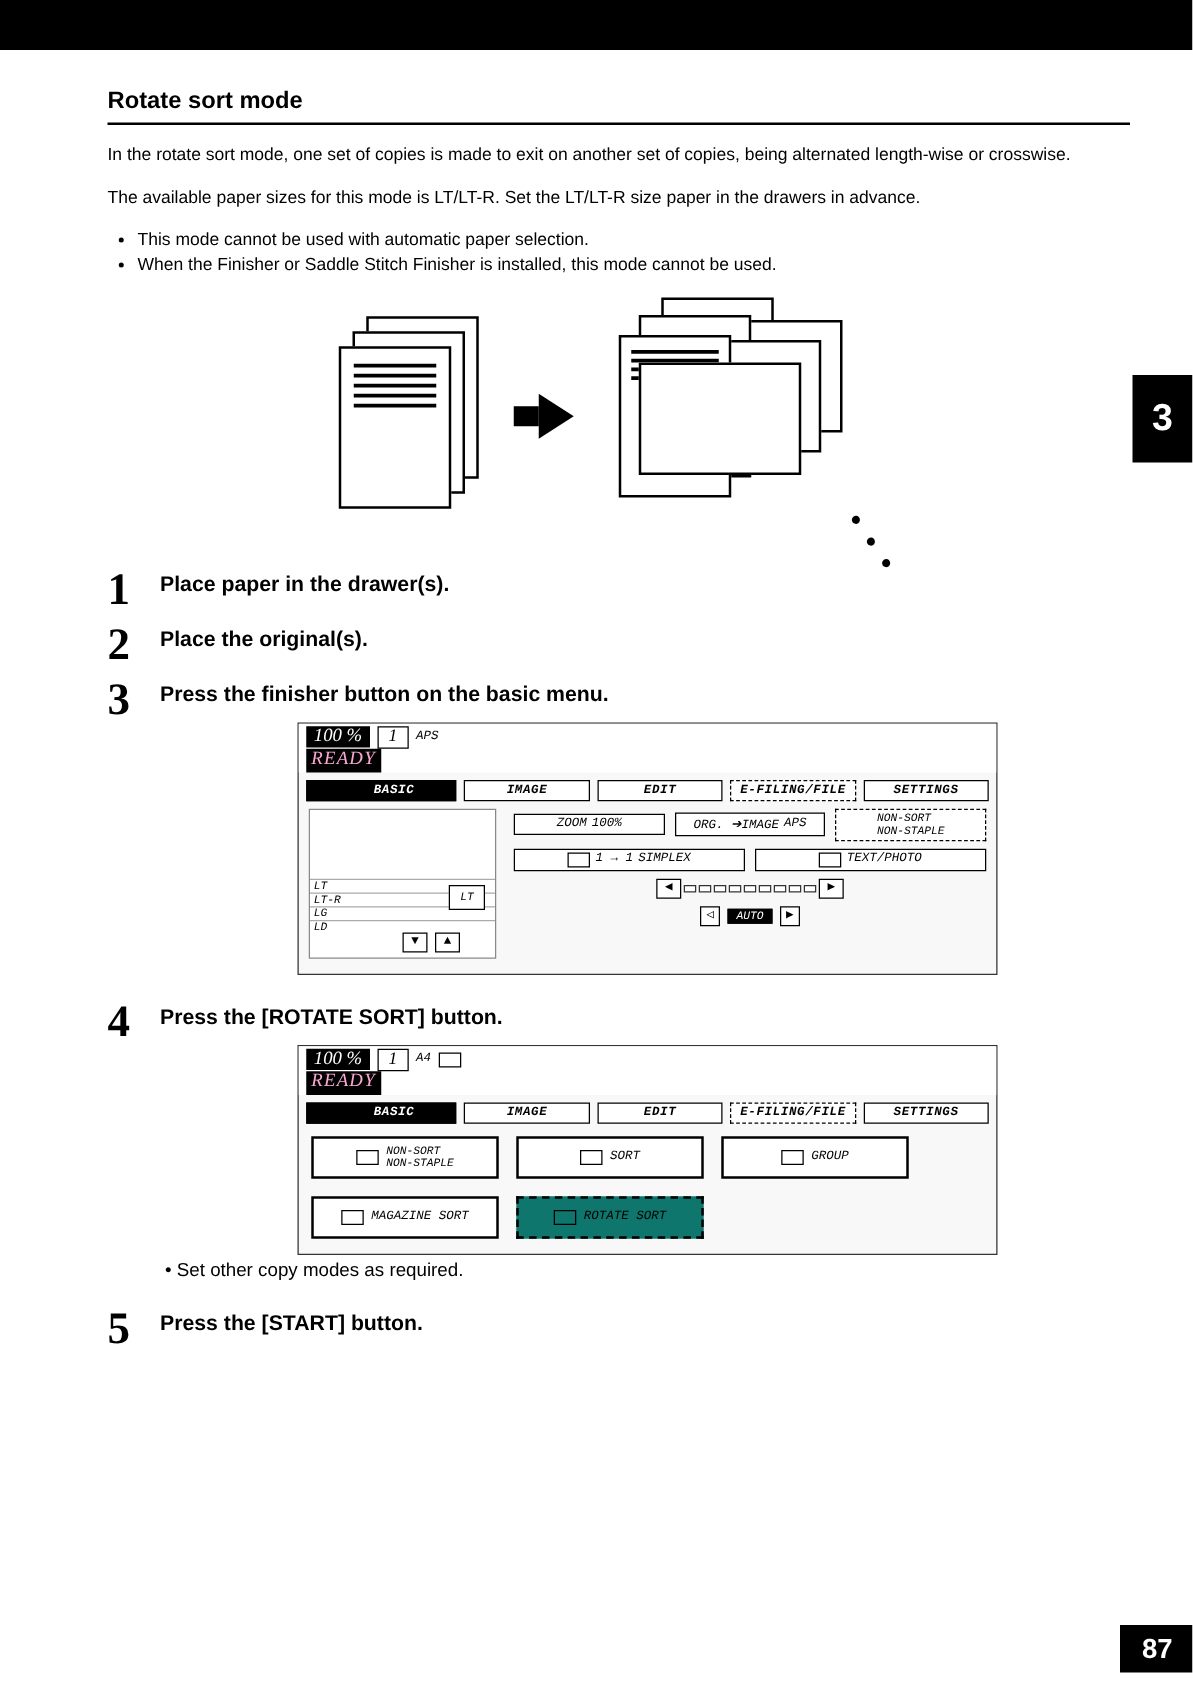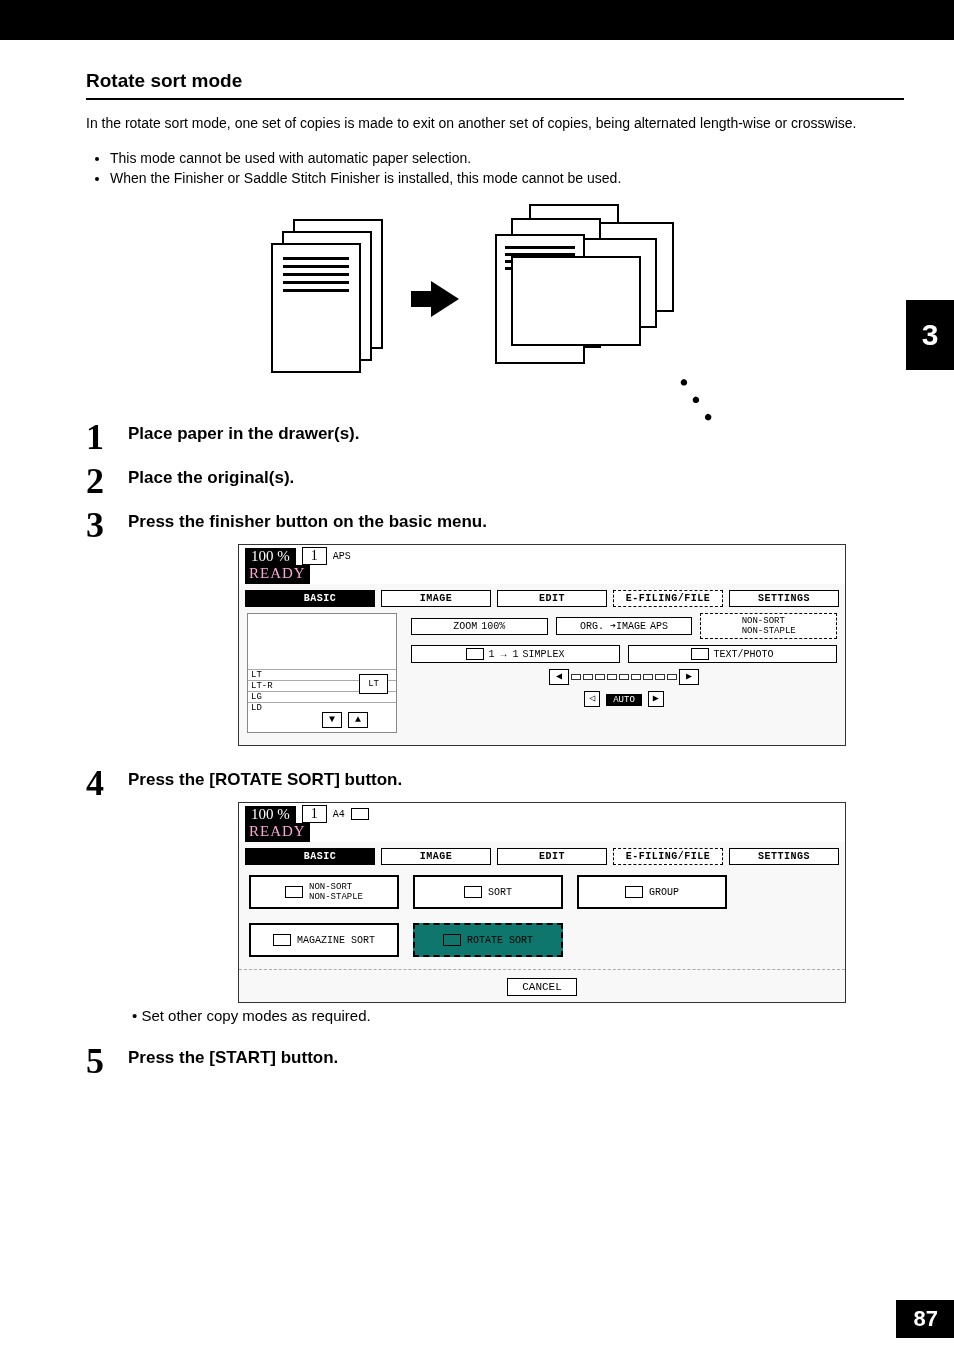--- a/index.html
+++ b/index.html
@@ -120,25 +120,26 @@
     font-weight: bold;
   }
   .step-note {
     font-size: 15px;
     margin-top: 4px;
     margin-left: 4px;
   }
   .panel {
     border: 1px solid #333;
     background: #f8f8f8;
-    width: 608px;
+    width: 560px;
     margin: 12px 0 0 110px;
     font-family: "Courier New", monospace;
     font-size: 10px;
     padding-bottom: 6px;
+    font-style: italic;
   }
   .panel-header {
     background: #fff;
     border-bottom: 0;
     padding: 2px 6px 0 6px;
   }
   .ph-row1 { display:flex; gap:6px; align-items:center; }
   .pct-box { background:#000; color:#fff; padding:0 6px; font-family: Georgia, serif; font-size:15px; }
   .qty-box { border:1px solid #000; background:#fff; padding:0 8px; font-size:14px; font-family: Georgia, serif;}
   .ready { font-family: Georgia, serif; font-size:15px; letter-spacing:1px; background:#000; color:#f9a8d4; display:inline-block; padding:0 4px 2px 4px;}
@@ -193,20 +194,21 @@
 <div class="topbar"></div>
 
 <div class="side-tab">3</div>
 <div class="page-number">87</div>
 
 <div class="page">
 
   <h2 class="section-heading">Rotate sort mode</h2>
 
   <p class="body-text">In the rotate sort mode, one set of copies is made to exit on another set of copies, being alternated length-wise or crosswise.</p>
+  <p class="body-text">The available paper sizes for this mode is LT/LT-R. Set the LT/LT-R size paper in the drawers in advance.</p>
 
   <ul class="notes">
     <li>This mode cannot be used with automatic paper selection.</li>
     <li>When the Finisher or Saddle Stitch Finisher is installed, this mode cannot be used.</li>
   </ul>
 
   <div class="diagram-stack">
     <div class="paper-stack">
       <div class="sheet" style="left:22px; top:0;">
           <div class="lines">
@@ -379,23 +381,20 @@
           </div>
           <div class="sort-btn">
             <span class="mini-icon"></span>
             <span>MAGAZINE SORT</span>
           </div>
           <div class="sort-btn dashed sel">
             <span class="mini-icon"></span>
             <span>ROTATE SORT</span>
           </div>
         </div>
-        <div class="cancel-row">
-          <span class="cancel-btn">CANCEL</span>
-        </div>
       </div>
 
       <div class="step-note">•  Set other copy modes as required.</div>
     </li>
 
     <li>
       <div class="step-title">Press the [START] button.</div>
     </li>
   </ol>
 

